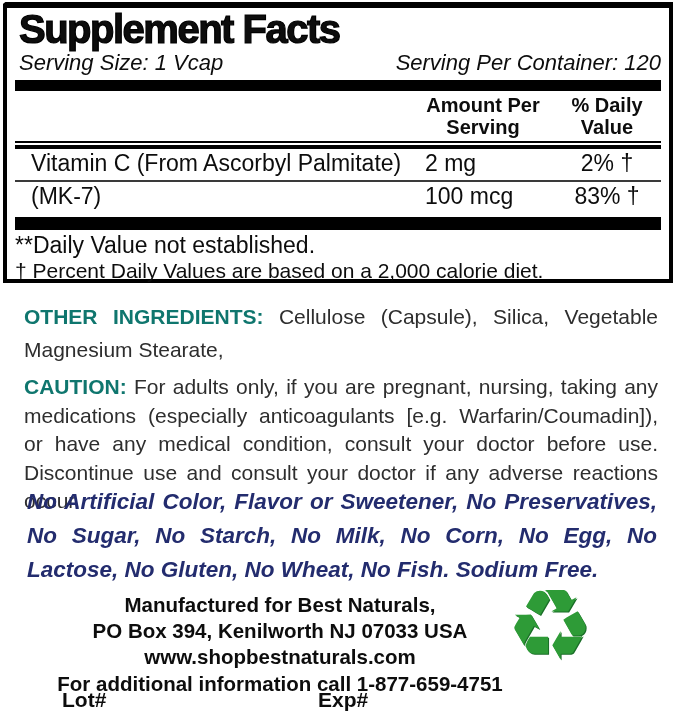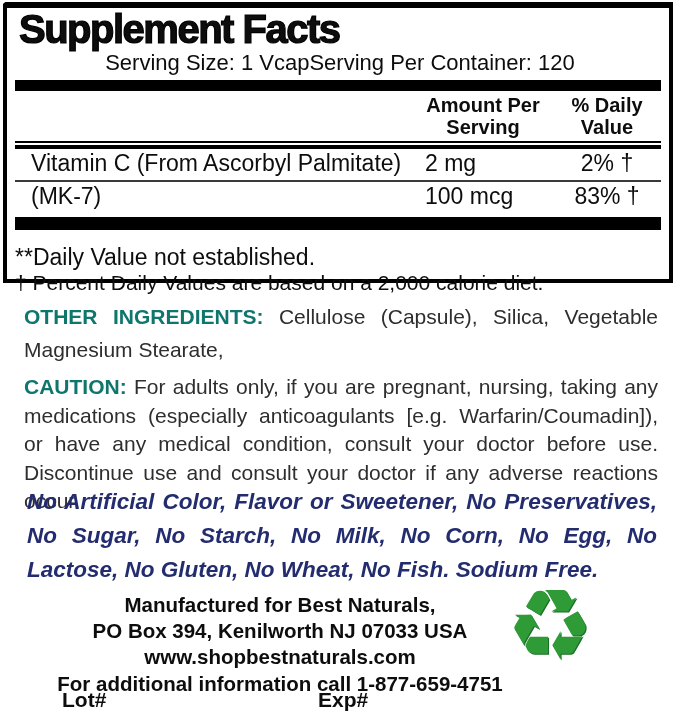--- a/index.html
+++ b/index.html
@@ -28,24 +28,25 @@
   .facts-title {
     margin: 1px 0 0 6px;
     font-size: 40px;
     font-weight: bold;
     letter-spacing: -1.5px;
     line-height: 1.02;
     -webkit-text-stroke: 1.2px #000;
   }
   .serving-row {
     display: flex;
-    justify-content: center;
+    justify-content: space-between;
     margin: 1px 2px 0 6px;
     font-size: 22px;
     line-height: 1.1;
+    font-style: italic;
   }
   .bar {
     background: #000;
     margin: 0 2px;
   }
   .bar.b1 { height: 11px; margin-top: 5px; }
   .bar.b2 { height: 13px; margin-top: 5px; }
 
   .grid {
     display: grid;
@@ -65,21 +66,21 @@
     margin: 2px 2px 0 2px;
     background: linear-gradient(to bottom, #000 0 2px, #fff 2px 4px, #000 4px 8px);
   }
 
   .nrow { font-size: 23px; line-height: 1.12; align-items: start; padding: 2px 0 3px 0; }
   .nrow .name { padding-left: 18px; }
   .nrow .amt { padding-left: 10px; }
   .nrow .dv { text-align: center; }
   .row-sep { height: 2px; background: #3a3a3a; margin: 0 2px; }
 
-  .fn1 { margin: 15px 0 0 2px; font-size: 23px; line-height: 1.08; }
+  .fn1 { margin: 3px 0 0 2px; font-size: 23px; line-height: 1.08; }
   .fn2 { margin: 2px 0 0 2px; font-size: 21px; line-height: 1.08; }
 
   
   .para {
     position: absolute;
     left: 24px;
     width: 634px;
     text-align: justify;
     font-size: 21px;
     color: #2e2e2e;

